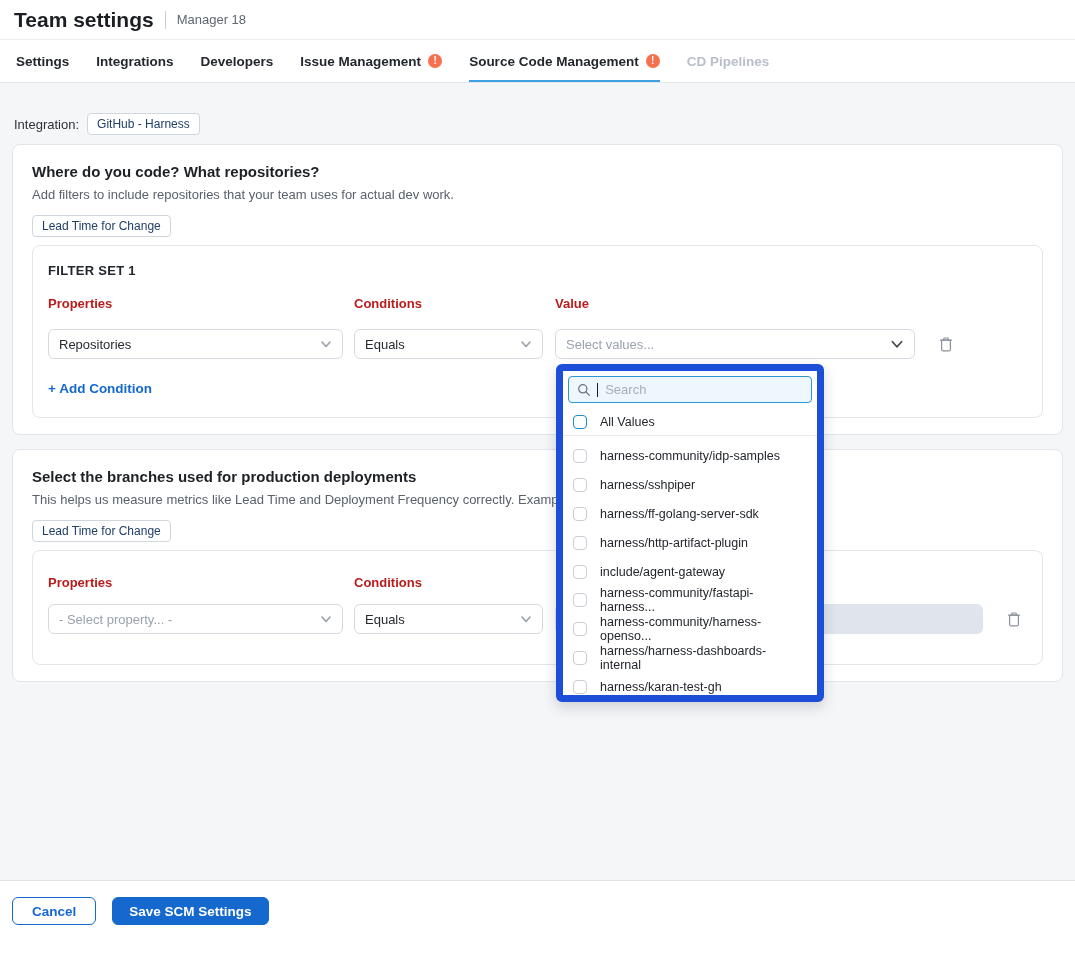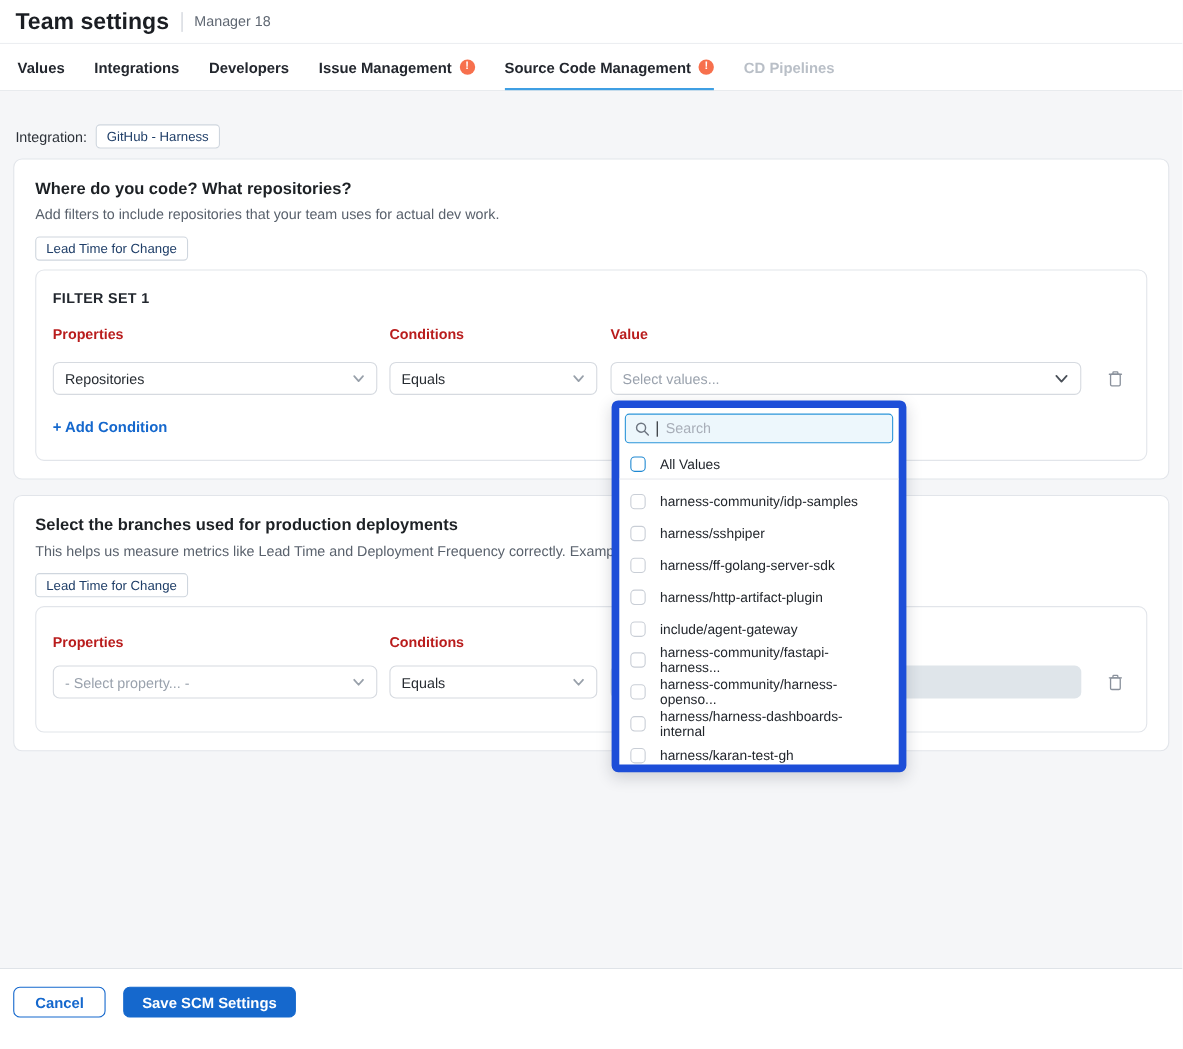--- a/index.html
+++ b/index.html
@@ -43,21 +43,21 @@
   .col-headers-2 { margin-bottom:14px; }
   .col-prop { width:295px; margin-right:11px; }
   .col-cond { width:189px; margin-right:12px; }
   .col-val { width:428px; margin-right:22px; }
 
   .filter-row { display:flex; align-items:center; }
   .select { height:30px; border:1px solid #d6dae0; border-radius:6px; background:#fff; display:flex; align-items:center; justify-content:space-between; padding:0 10px; font-size:13px; color:#262b31; cursor:pointer; }
   .select .placeholder { color:#9aa2ad; }
   .sel-prop { width:295px; margin-right:11px; }
   .sel-cond { width:189px; margin-right:12px; }
-  .sel-val { width:428px; margin-right:22px; position:relative; }
+  .sel-val { width:360px; margin-right:22px; position:relative; }
   .value-disabled { width:428px; height:30px; margin-right:22px; background:#dfe5ea; border-radius:6px; }
   .trash-btn { width:18px; height:20px; display:flex; align-items:center; justify-content:center; cursor:pointer; }
 
   .add-condition { margin-top:22px; font-size:13.5px; font-weight:700; color:#1568cd; cursor:pointer; display:inline-block; }
 
   
   .dropdown-panel { position:absolute; top:calc(100% + 6px); left:0; width:268px; height:338px; background:#fff; border:7px solid #1d4ed8; border-radius:6px; box-shadow:0 5px 14px rgba(31,41,55,.18); overflow:hidden; z-index:20; cursor:default; }
   .search-wrap { margin:5px; height:27px; border:1.5px solid #2b95d9; background:#edf7fc; border-radius:4px; display:flex; align-items:center; padding:0 8px; gap:6px; }
   .caret { width:1.2px; height:14px; background:#1b1e23; margin-right:1px; }
   .search-wrap input { flex:1; border:none; outline:none; background:transparent; font-size:13px; color:#23272e; font-family:"Liberation Sans", sans-serif; }
@@ -80,21 +80,21 @@
 <body>
 
 <div class="header">
   <span class="page-title">Team settings</span>
   <span class="title-divider"></span>
   <span class="title-sub">Manager 18</span>
 </div>
 
 <div class="tabbar">
   <div class="tab">
-    <span>Values</span>
+    <span>Settings</span>
   </div>
   <div class="tab">
     <span>Integrations</span>
   </div>
   <div class="tab">
     <span>Developers</span>
   </div>
   <div class="tab">
     <span>Issue Management</span>
     <span class="badge">!</span>

